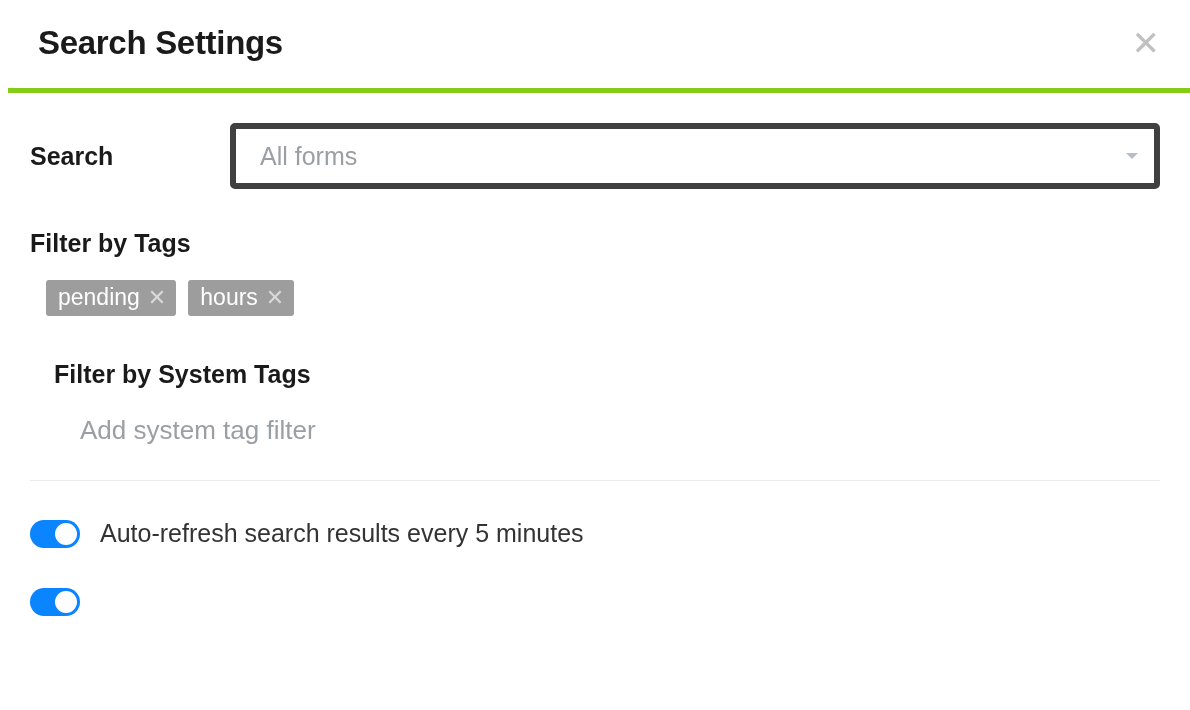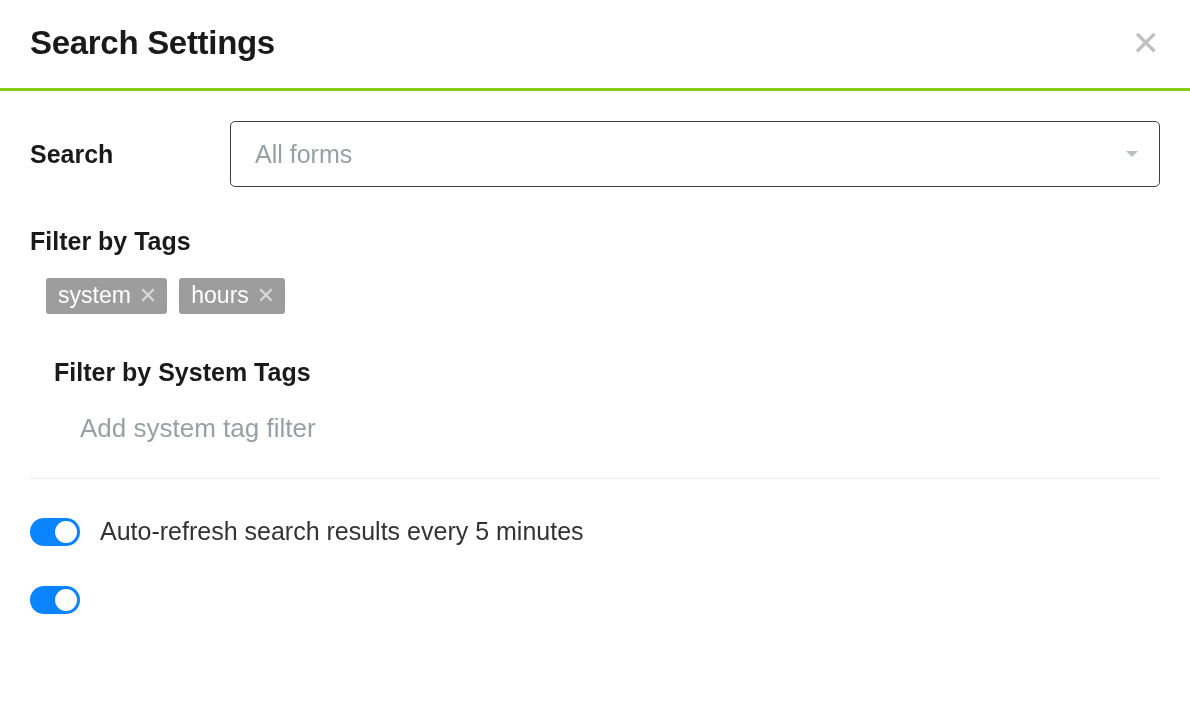--- a/index.html
+++ b/index.html
@@ -15,21 +15,22 @@
       color: #333;
     }
     .modal {
       width: 100%;
     }
     .modal-header {
       display: flex;
       align-items: center;
       justify-content: space-between;
       padding: 24px 30px 26px 30px;
-      border-bottom: 3px solid #84cc16;
+      border-bottom: 5px solid #84cc16;
+      margin-left: 8px;
     }
     .modal-title {
       font-size: 33px;
       font-weight: 700;
       color: #1a1a1a;
       letter-spacing: -0.3px;
     }
     .close-btn {
       color: #c0c0c0;
       font-size: 34px;
@@ -58,21 +59,21 @@
     .control-col {
       flex: 1;
     }
     .select-wrap {
       position: relative;
       width: 100%;
     }
     .select {
       width: 100%;
       height: 66px;
-      border: 1px solid #404040;
+      border: 6px solid #404040;
       border-radius: 5px;
       background: #fff;
       padding: 0 44px 0 24px;
       font-size: 25px;
       color: #9a9fa3;
       display: flex;
       align-items: center;
       cursor: pointer;
     }
     .caret {
@@ -185,21 +186,21 @@
           <div class="select">All forms</div>
           <span class="caret"></span>
         </div>
       </div>
     </div>
 
     <div class="section">
       <div class="section-label">Filter by Tags</div>
       <div class="tags-row">
         <span class="tag">
-          <span>system</span>
+          <span>pending</span>
           <span class="tag-remove">✕</span>
         </span>
         <span class="tag">
           <span>hours</span>
           <span class="tag-remove">✕</span>
         </span>
       </div>
     </div>
 
     <div class="section" style="margin-top:44px;margin-left:24px;">

